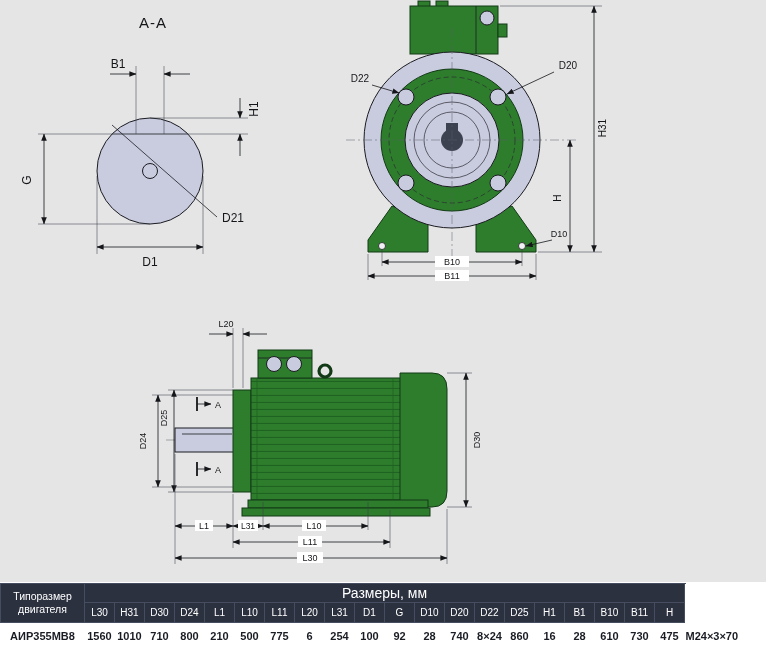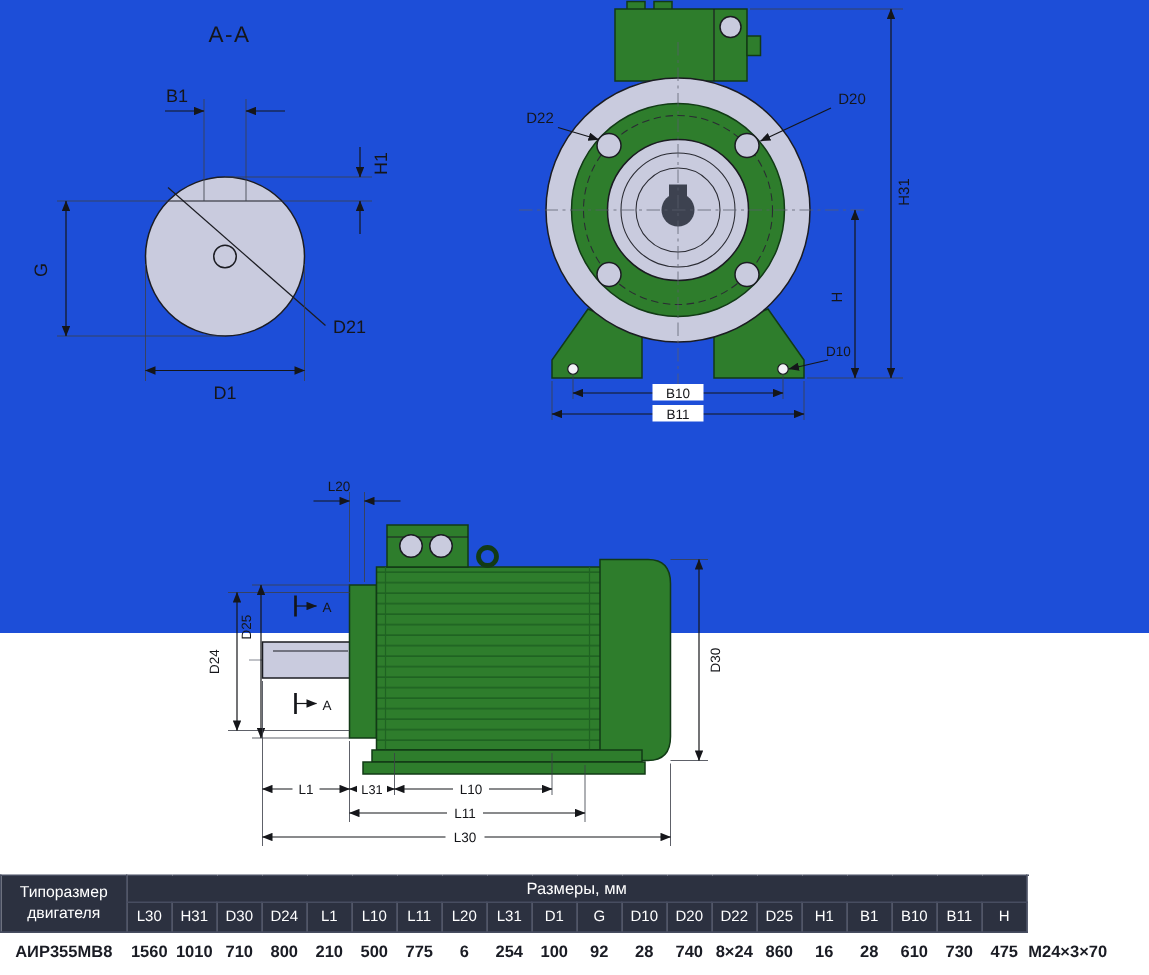--- a/index.html
+++ b/index.html
@@ -1,19 +1,19 @@
 <!DOCTYPE html>
 <html><head>
 <meta charset="utf-8">
 <style>
   *{box-sizing:border-box}
   html,body{margin:0;padding:0}
   body{width:766px;height:650px;background:#ffffff;position:relative;overflow:hidden;
        font-family:"Liberation Sans","DejaVu Sans",sans-serif}
-  .drawings{position:absolute;left:0;top:0;width:766px;height:422px;background:#1d4ed8}
+  .drawings{position:absolute;left:0;top:0;width:766px;height:582px;background:#e5e5e5}
   .dwg{position:absolute}
   svg text{font-family:"Liberation Sans","DejaVu Sans",sans-serif;fill:#15161a}
   .ttl{font-size:15px;letter-spacing:1px}
   .dtx{font-size:10px}
   .s12{font-size:12px}
   .s9{font-size:9px}
   .s85{font-size:8.5px}
   .mg{fill:#2e7d2c;stroke:#123a16;stroke-width:1}
   .lav{fill:#c9cbde;stroke:#1b1c22;stroke-width:1}
   .dark{fill:#3d4250;stroke:none}
@@ -27,21 +27,21 @@
   .amark{stroke:#15161a;stroke-width:1.8}
   .wbg{fill:#ffffff}
   .finv{stroke:#1f6322;stroke-width:0.8}
   .eyering{fill:none;stroke:#123a16;stroke-width:3.2}
 
   .tablewrap{position:absolute;left:0;top:583px;width:766px}
   table.dims{width:680px;border-collapse:collapse;table-layout:fixed}
   .dims th{background:#2c3140;color:#ffffff;font-weight:400;border:1px solid #474d60;
            padding:1px;font-size:10px;height:20px;text-align:center}
   .dims th.model-h{font-size:10.5px;line-height:1.25;padding:2px 6px}
-  .dims th.sizes{font-size:11px;height:18px}
+  .dims th.sizes{font-size:14px;height:18px}
   .dims td{background:#ffffff;color:#1a1c24;text-align:center;font-size:11px;
            font-weight:600;padding:7px 1px;border:none}
   .dims td.model{font-weight:700;font-size:11px}
 </style>
 </head>
 <body>
 
 <svg width="0" height="0" style="position:absolute">
   <defs>
     <marker id="arr" viewBox="0 0 10 8" refX="9.5" refY="4" markerWidth="9" markerHeight="7" orient="auto-start-reverse">

